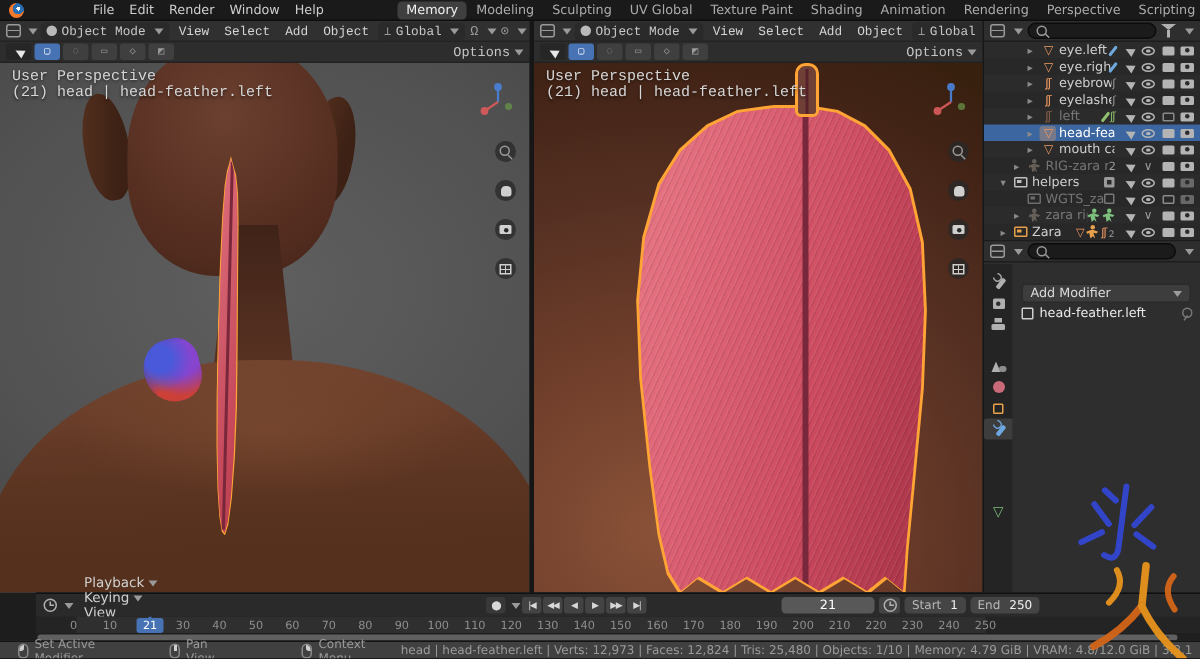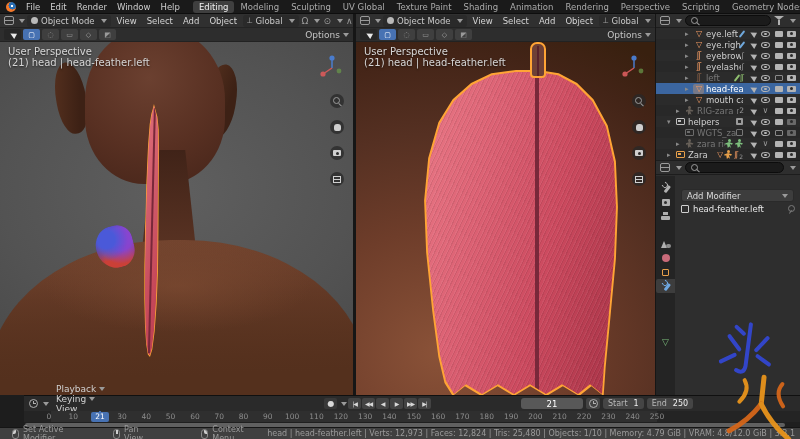--- a/index.html
+++ b/index.html
@@ -36,30 +36,30 @@
   .person { position:relative; width:8px; height:9px; flex:none; }
   .person::before { content:""; position:absolute; top:0; left:2.5px; width:3px; height:3px;
                     border-radius:50%; background:currentColor; }
   .person::after { content:""; position:absolute; top:3px; left:0; width:8px; height:6px; background:currentColor;
                    clip-path:polygon(50% 0,100% 25%,85% 45%,60% 35%,75% 100%,55% 75%,35% 100%,25% 35%,10% 50%,0 25%); }
   .collbox { width:9px; height:7px; border:1px solid currentColor; border-radius:1px; position:relative; flex:none; }
   .collbox::before { content:""; position:absolute; top:1px; left:1px; width:3px; height:1.5px; background:currentColor; }
 
   
   #topbar { position:absolute; left:0; top:0; width:800px; height:14px; background:#1a1a1a;
-            display:flex; align-items:center; border-bottom:1px solid #0e0e0e; font-size:8.5px; }
+            display:flex; align-items:center; border-bottom:1px solid #0e0e0e; font-size:8.5px;gap:36px; }
   #logo { width:10px; height:10px; margin:0 5px 0 6px; border-radius:50%; flex:none;
           background:radial-gradient(circle at 62% 38%, #fff 0 14%, #2a6fb5 15% 42%, #f5792a 43%); }
   .tb-item { padding:0 5px; color:#cecece; }
   #workspaces { display:flex; margin-left:8px; height:14px; align-items:center; }
   .ws-tab { padding:1px 6px; color:#ababab; white-space:nowrap; }
   .ws-tab.active { background:#3f3f3f; border-radius:3px; color:#f0f0f0; }
 
   
-  .vp { position:absolute; top:14px; height:381px; background:#4a4a4a; overflow:hidden; }
+  .vp { position:absolute; top:14px; height:381px; background:#4a4a4a; overflow:hidden;font-family:Liberation Mono, monospace; }
   #vpL { left:0; width:353px; }
   #vpR { left:356px; width:299px; }
   #vpDivider { position:absolute; left:353px; top:14px; width:3px; height:381px; background:#161616; }
   #sideDivider { position:absolute; left:655px; top:14px; width:1px; height:381px; background:#161616; }
   .vp-head { height:14px; background:#303030; display:flex; align-items:center; gap:2px;
              padding:0 4px; font-size:8.5px; border-bottom:1px solid #232323; white-space:nowrap; overflow:hidden; }
   .vp-head .menu { padding:0 4px; color:#d4d4d4; }
   .modew { display:flex; align-items:center; gap:3px; background:#2a2a2a; border-radius:3px;
            height:12px; padding:0 4px; }
   .sphere { width:7px; height:7px; border-radius:50%; background:#b9b9b9; flex:none; }
@@ -247,21 +247,21 @@
 </style>
 </head>
 <body>
 
 <div id="app">
 
   <div id="topbar">
     <span id="logo"></span>
     <span id="tb-menus"><span class="tb-item">File</span><span class="tb-item">Edit</span><span class="tb-item">Render</span><span class="tb-item">Window</span><span class="tb-item">Help</span></span>
     <span id="workspaces">
-        <span class="ws-tab active">Editing</span>
+        <span class="ws-tab active">Memory</span>
         <span class="ws-tab">Modeling</span>
         <span class="ws-tab">Sculpting</span>
         <span class="ws-tab">UV Global</span>
         <span class="ws-tab">Texture Paint</span>
         <span class="ws-tab">Shading</span>
         <span class="ws-tab">Animation</span>
         <span class="ws-tab">Rendering</span>
         <span class="ws-tab">Perspective</span>
         <span class="ws-tab">Scripting</span>
         <span class="ws-tab">Geometry Nodes</span>

